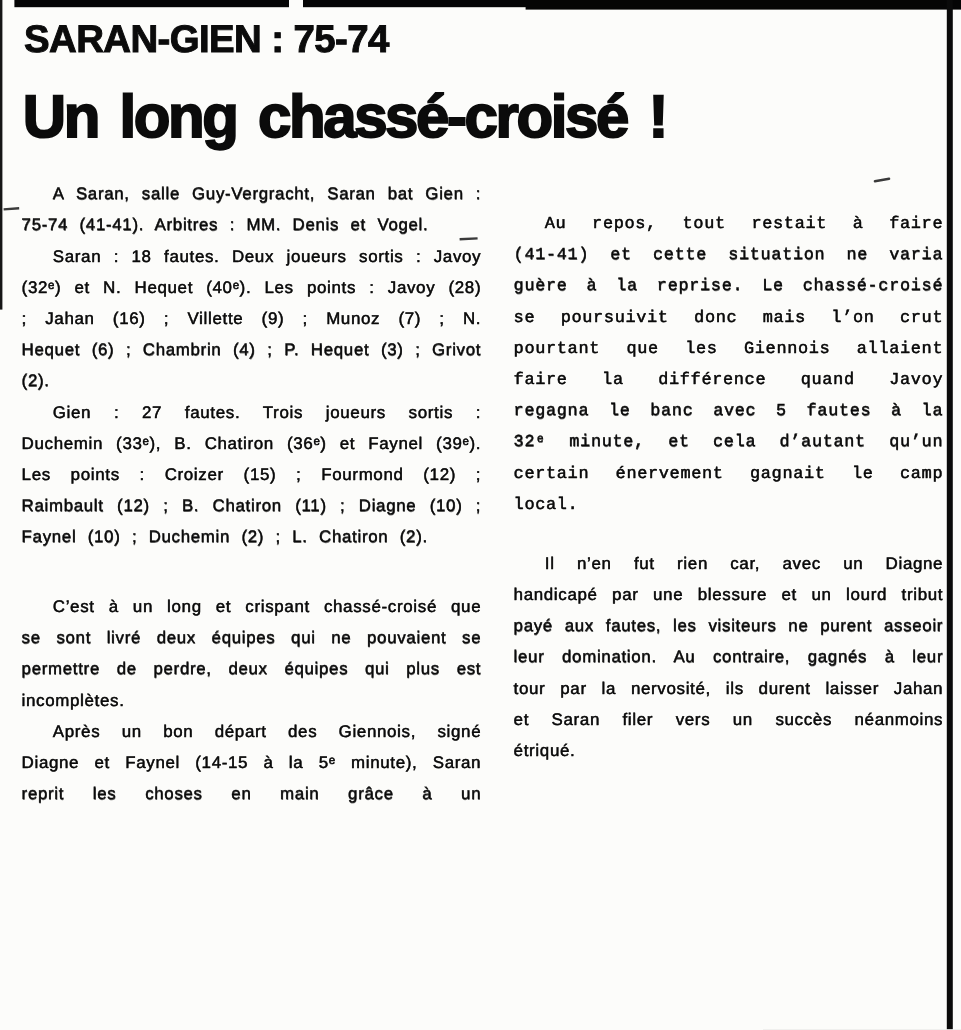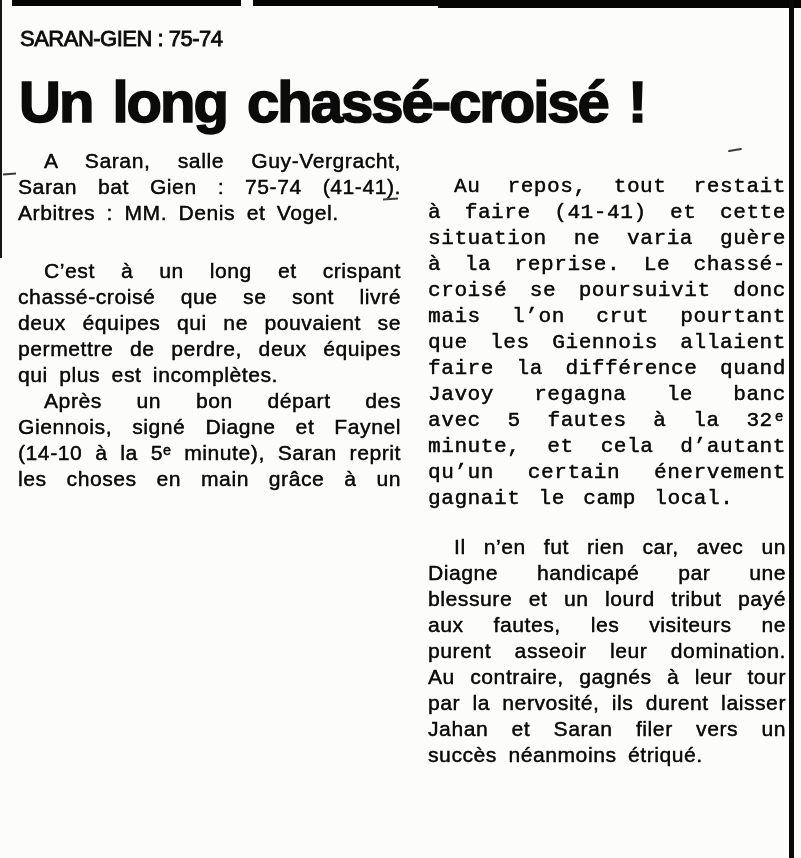--- a/index.html
+++ b/index.html
@@ -30,36 +30,36 @@
   .rule-left  { position: absolute; left: 0; top: 0; width: 2px; height: 258px; background: #161616; }
   .rule-right { position: absolute; left: 789px; top: 0; width: 5px; height: 858px; background: #0a0a0a; }
 
   .artifact { position: absolute; background: #3a3a3a; }
   .artifact-a { left: 3px;  top: 173px; width: 13px; height: 2px; transform: rotate(-4deg); }
   .artifact-b { left: 383px; top: 198px; width: 15px; height: 2px; transform: rotate(-3deg); }
   .artifact-c { left: 728px; top: 149px; width: 14px; height: 2px; transform: rotate(-10deg); border-radius: 2px; }
 
   
   .kicker {
-    position: absolute; left: 20px; top: 26px;
-    font-size: 22px; font-weight: normal; letter-spacing: -0.5px;
+    position: absolute; left: 20px; top: 14px;
+    font-size: 32px; font-weight: bold; letter-spacing: -0.5px;
     -webkit-text-stroke: 0.8px #0b0b0b;
     white-space: nowrap;
   }
   .headline {
     position: absolute; left: 19px; top: 68px; margin: 0;
-    font-size: 58px; font-weight: bold; letter-spacing: -2px; word-spacing: 6px;
+    font-size: 50px; font-weight: bold; letter-spacing: -2px; word-spacing: 6px;
     -webkit-text-stroke: 1.6px #0b0b0b;
     white-space: nowrap;
   }
 
   
   .col {
     position: absolute; top: 148px;
-    font-size: 21px; line-height: 26px;
+    font-size: 14px; line-height: 26px;
     letter-spacing: 0.6px; word-spacing: 5px;
     text-align: justify;
     -webkit-text-stroke: 0.35px #0b0b0b;
     text-shadow: 0.25px 0.25px 0 rgba(0,0,0,0.55);
   }
   .col-left  { left: 18px;  width: 383px; }
   .col-right { left: 428px; width: 358px; }
 
   .para { margin: 0; }
   .para.indent { text-indent: 26px; }
@@ -79,22 +79,24 @@
 
   <div class="artifact artifact-a"></div>
   <div class="artifact artifact-b"></div>
   <div class="artifact artifact-c"></div>
 
   <div class="kicker">SARAN-GIEN : 75-74</div>
   <h1 class="headline">Un long chassé-croisé !</h1>
 
   <div class="col col-left">
     <p class="para indent">A Saran, salle Guy-Vergracht, Saran bat Gien : 75-74 (41-41). Arbitres : MM. Denis et Vogel.</p>
+    <p class="para indent">Saran : 18 fautes. Deux joueurs sortis : Javoy (32ᵉ) et N. Hequet (40ᵉ). Les points : Javoy (28) ; Jahan (16) ; Villette (9) ; Munoz (7) ; N. Hequet (6) ; Chambrin (4) ; P. Hequet (3) ; Grivot (2).</p>
+    <p class="para indent">Gien : 27 fautes. Trois joueurs sortis : Duchemin (33ᵉ), B. Chatiron (36ᵉ) et Faynel (39ᵉ). Les points : Croizer (15) ; Fourmond (12) ; Raimbault (12) ; B. Chatiron (11) ; Diagne (10) ; Faynel (10) ; Duchemin (2) ; L. Chatiron (2).</p>
     <p class="para indent gap-lg">C’est à un long et crispant chassé-croisé que se sont livré deux équipes qui ne pouvaient se permettre de perdre, deux équipes qui plus est incomplètes.</p>
-    <p class="para indent runover">Après un bon départ des Giennois, signé Diagne et Faynel (14-10 à la 5ᵉ minute), Saran reprit les choses en main grâce à un</p>
+    <p class="para indent runover">Après un bon départ des Giennois, signé Diagne et Faynel (14-15 à la 5ᵉ minute), Saran reprit les choses en main grâce à un</p>
   </div>
 
   <div class="col col-right">
     <p class="para indent gap">Au repos, tout restait à faire (41-41) et cette situation ne varia guère à la reprise. Le chassé-croisé se poursuivit donc mais l’on crut pourtant que les Giennois allaient faire la différence quand Javoy regagna le banc avec 5 fautes à la 32ᵉ minute, et cela d’autant qu’un certain énervement gagnait le camp local.</p>
     <p class="para indent gap-sm">Il n’en fut rien car, avec un Diagne handicapé par une blessure et un lourd tribut payé aux fautes, les visiteurs ne purent asseoir leur domination. Au contraire, gagnés à leur tour par la nervosité, ils durent laisser Jahan et Saran filer vers un succès néanmoins étriqué.</p>
 
   </div>
 
 </div>
 

